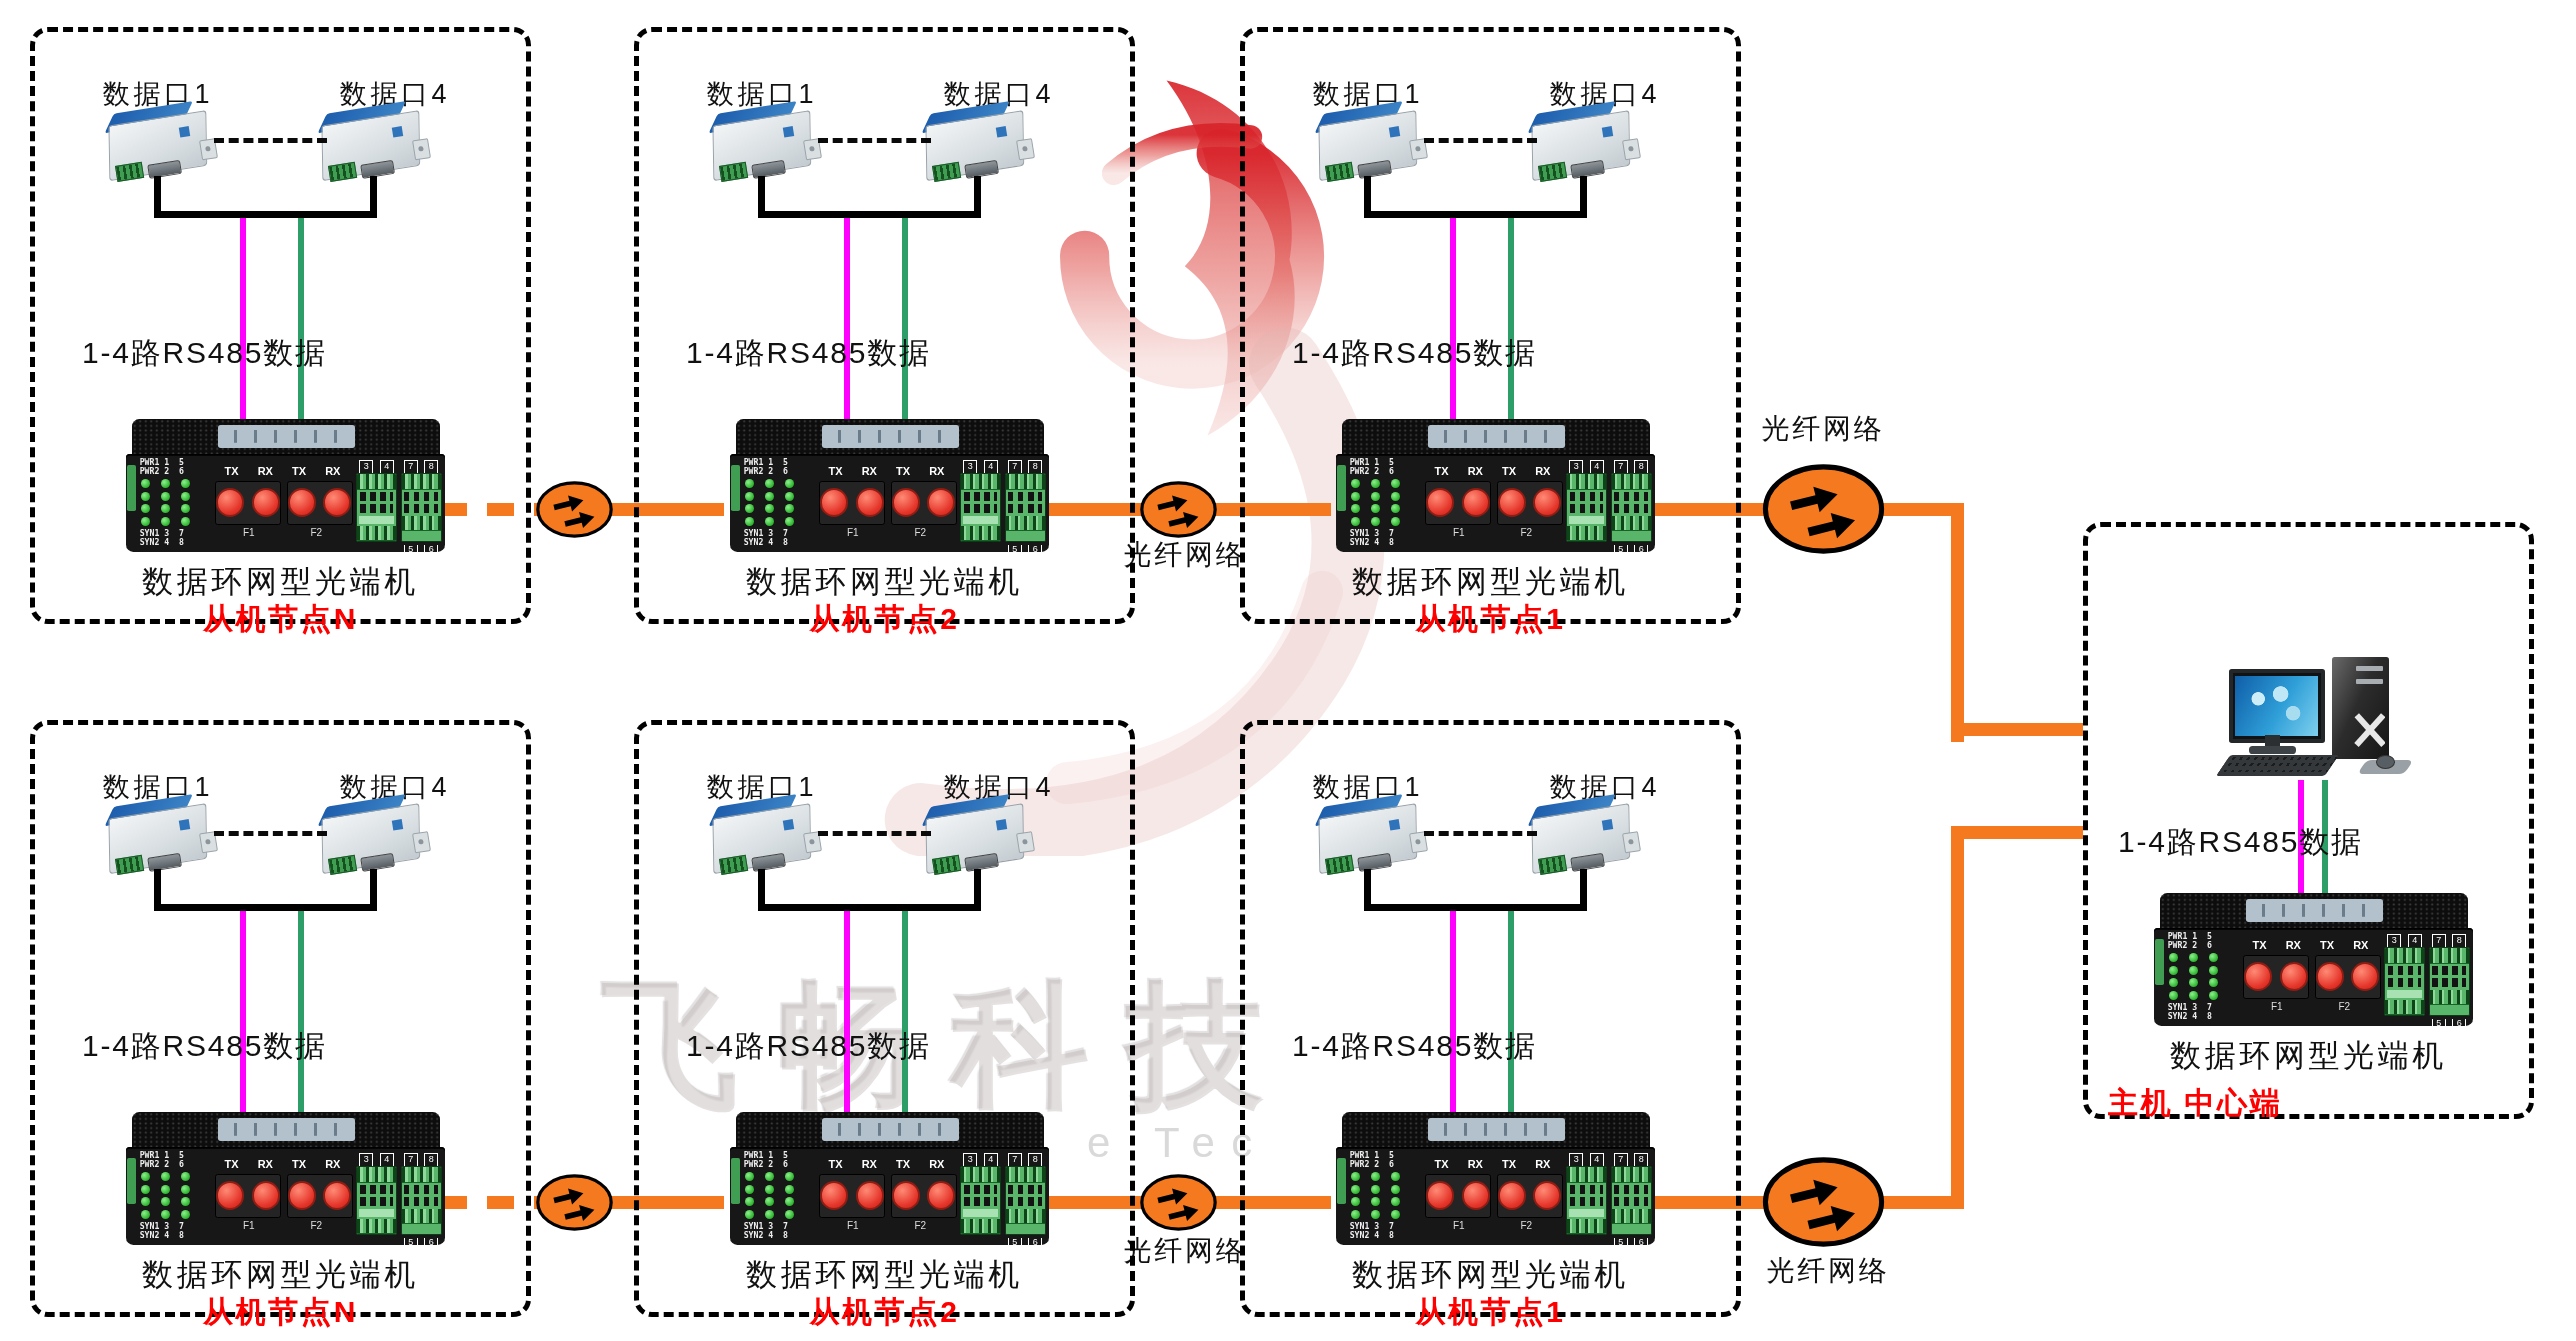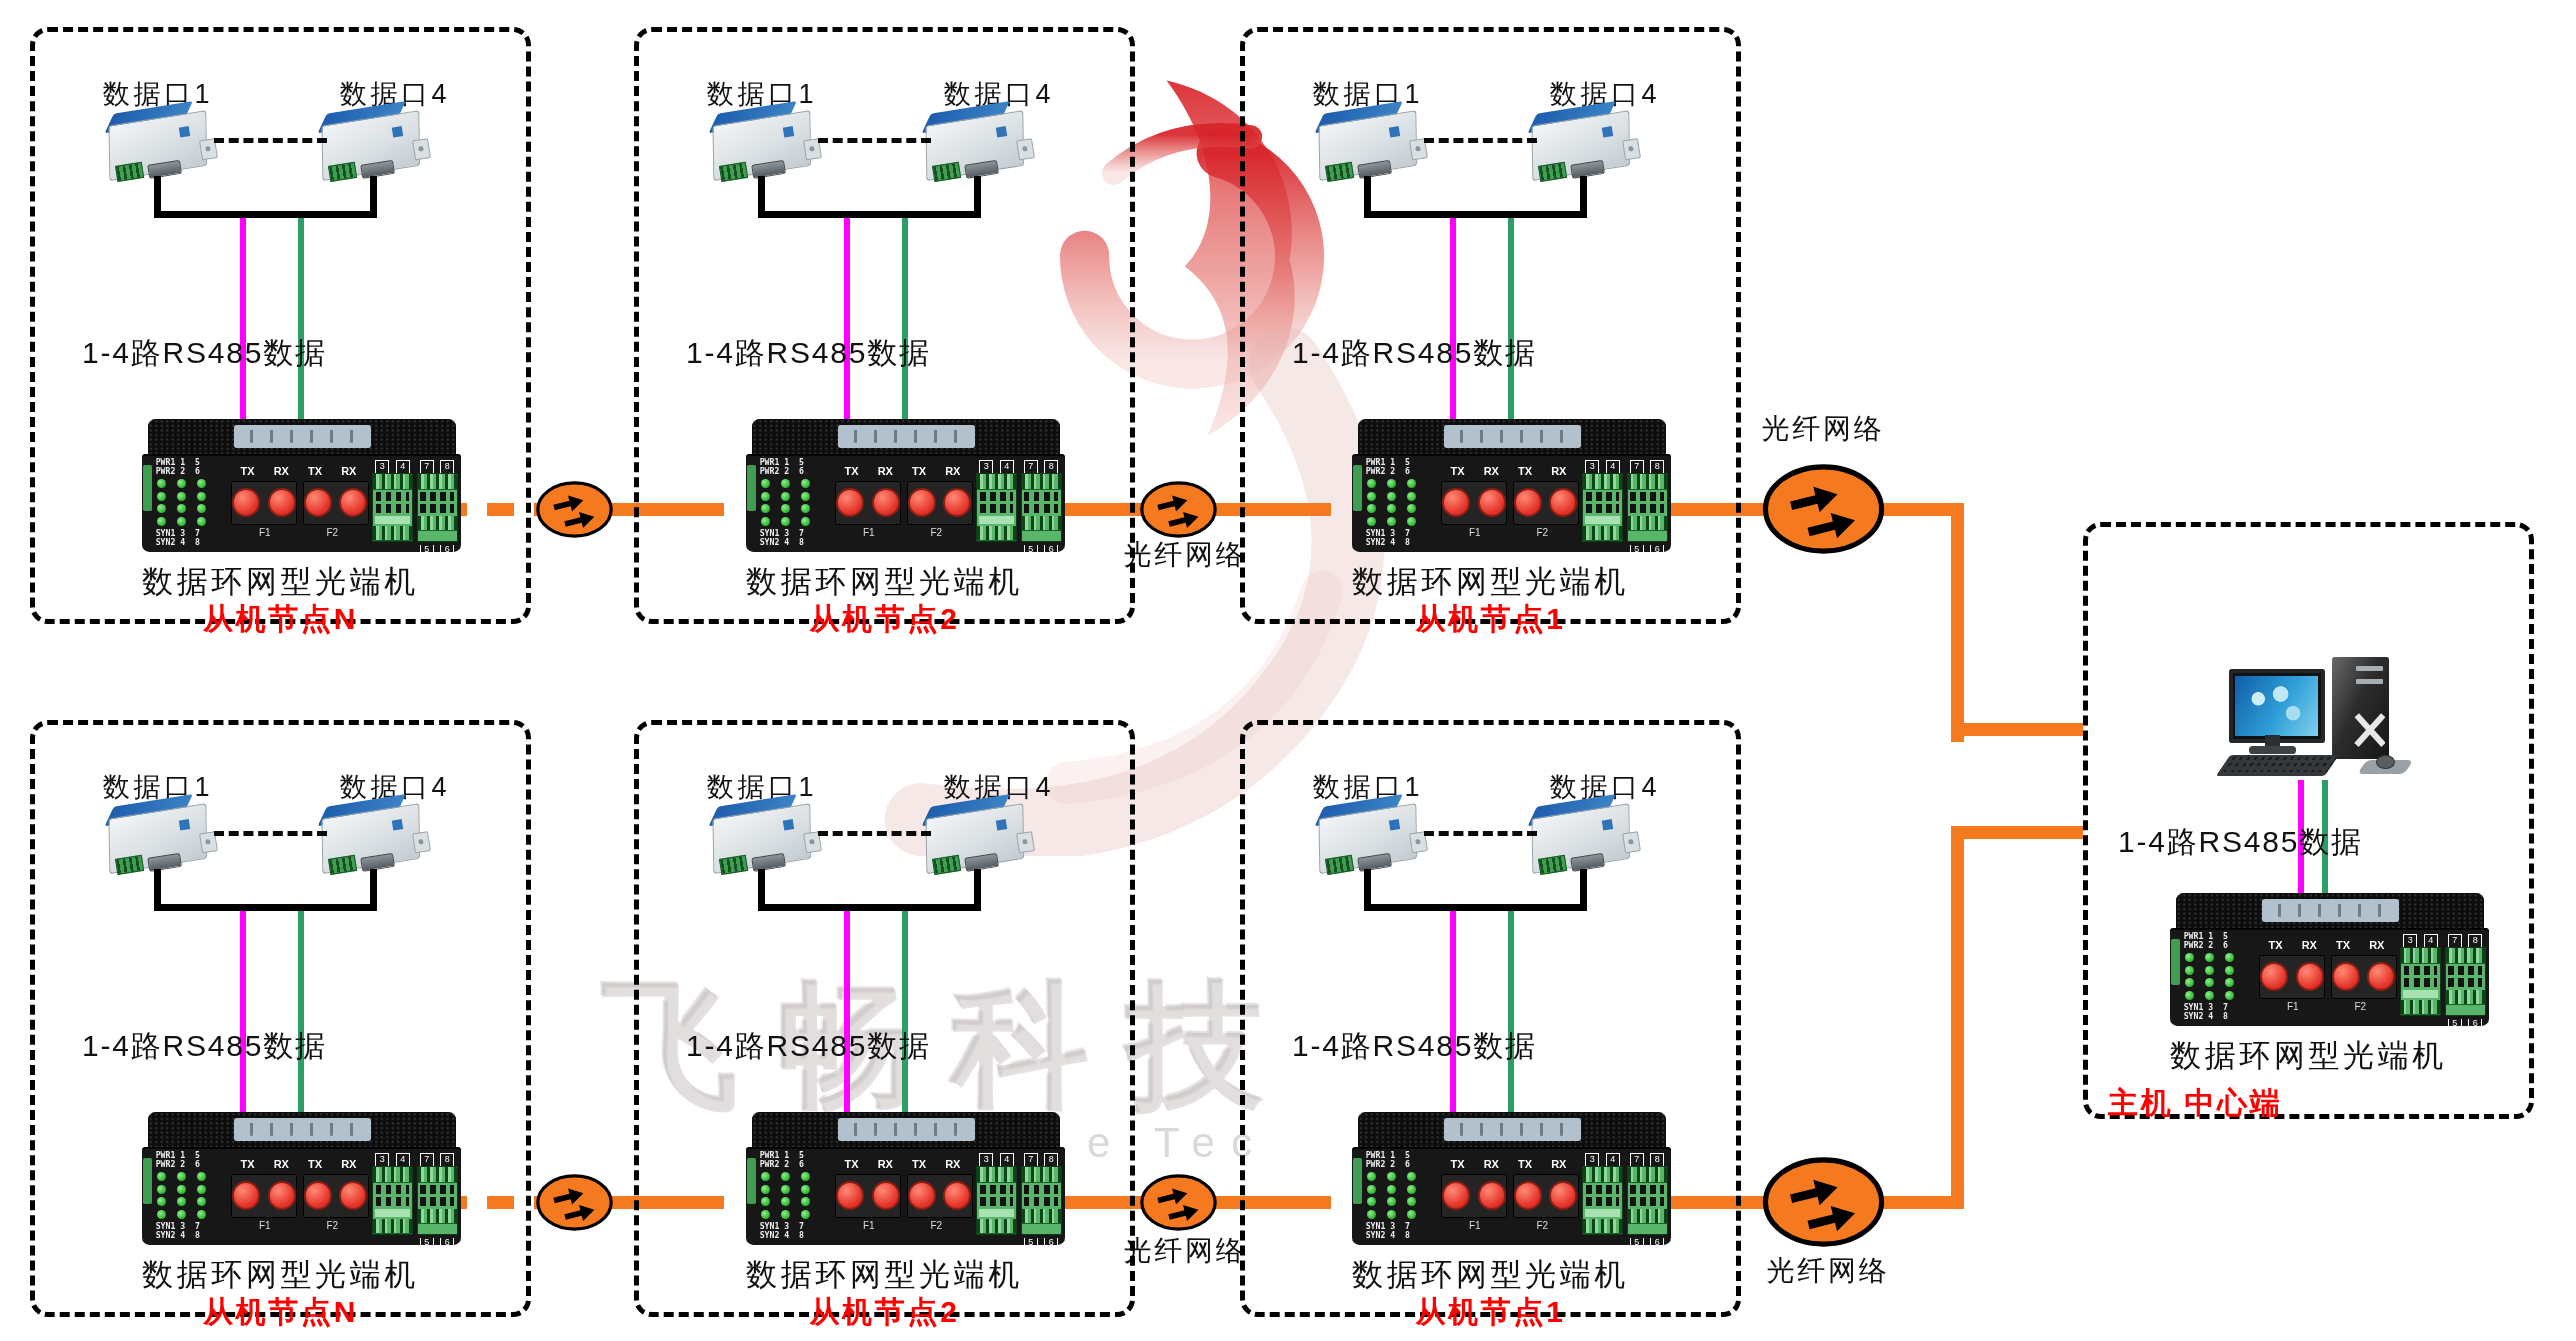--- a/index.html
+++ b/index.html
@@ -46,21 +46,21 @@
            background:linear-gradient(100deg,#1d5dad,#3c84c6);transform:skewX(-34deg);}
   .sr-logo{position:absolute;right:20px;top:24px;width:10px;height:10px;background:#2f74bb;}
   .sr-term{position:absolute;left:5.5px;bottom:5.5px;width:25.5px;height:13.7px;background:#3f9e52;border:0.9px solid #1c5a2a;
            background-image:repeating-linear-gradient(90deg,#14511f 0 2.7px,transparent 2.7px 6.4px);}
   .sr-db9{position:absolute;left:38px;bottom:2.7px;width:31px;height:12.8px;border-radius:2.7px;border:0.9px solid #444;
           background:linear-gradient(#8d959b,#545b60);}
   .sr-ear{position:absolute;right:-3.6px;bottom:12.8px;width:13.7px;height:18px;background:#dadfe2;border:0.9px solid #9aa4ab;border-radius:1.8px;}
   .sr-ear::after{content:"";position:absolute;left:3.6px;top:5.5px;width:5.5px;height:5.5px;border-radius:50%;background:#8b959c;}
 
   
-  .odevice{position:absolute;width:319px;height:108px;margin-left:16px;}
+  .odevice{position:absolute;width:319px;height:108px;}
   .od-top{position:absolute;left:5.5px;top:0;width:308px;height:35px;border-radius:7.3px 7.3px 0 0;background:#0d0d0d;
           background-image:radial-gradient(rgba(90,90,90,.55) 0.9px,transparent 1.5px);background-size:5.5px 4.6px;}
   .od-plate{position:absolute;left:50%;top:5.5px;width:137px;height:23px;margin-left:-68px;border-radius:2.7px;
             background:#b2c1cc;background-image:repeating-linear-gradient(90deg,rgba(20,40,60,.45) 0 2.7px,transparent 2.7px 20px);
             background-position:16.4px 5.5px;background-size:104px 12.8px;background-repeat:no-repeat;}
   .od-front{position:absolute;left:0;top:35px;width:319px;height:98px;background:#171717;border-radius:3.6px 3.6px 7.3px 7.3px;
             box-shadow:inset 0 1.8px 0 #000;}
   .od-gstrip{position:absolute;left:0.9px;top:11px;width:9px;height:46px;background:#3f9e52;border-radius:1.8px;}
   .od-leds{position:absolute;left:13.7px;top:3.6px;width:73px;}
   .od-lrow{font-family:"DejaVu Sans Mono",monospace;font-size:8.2px;font-weight:bold;color:#eee;line-height:9px;white-space:pre;}

